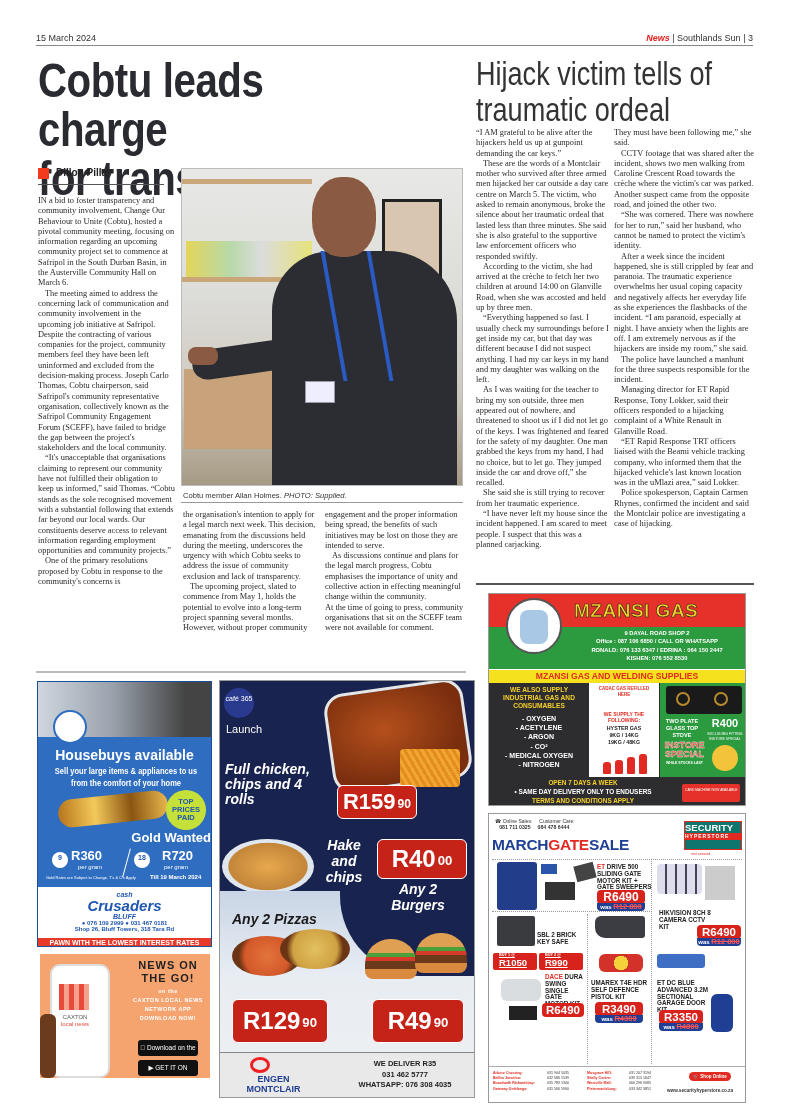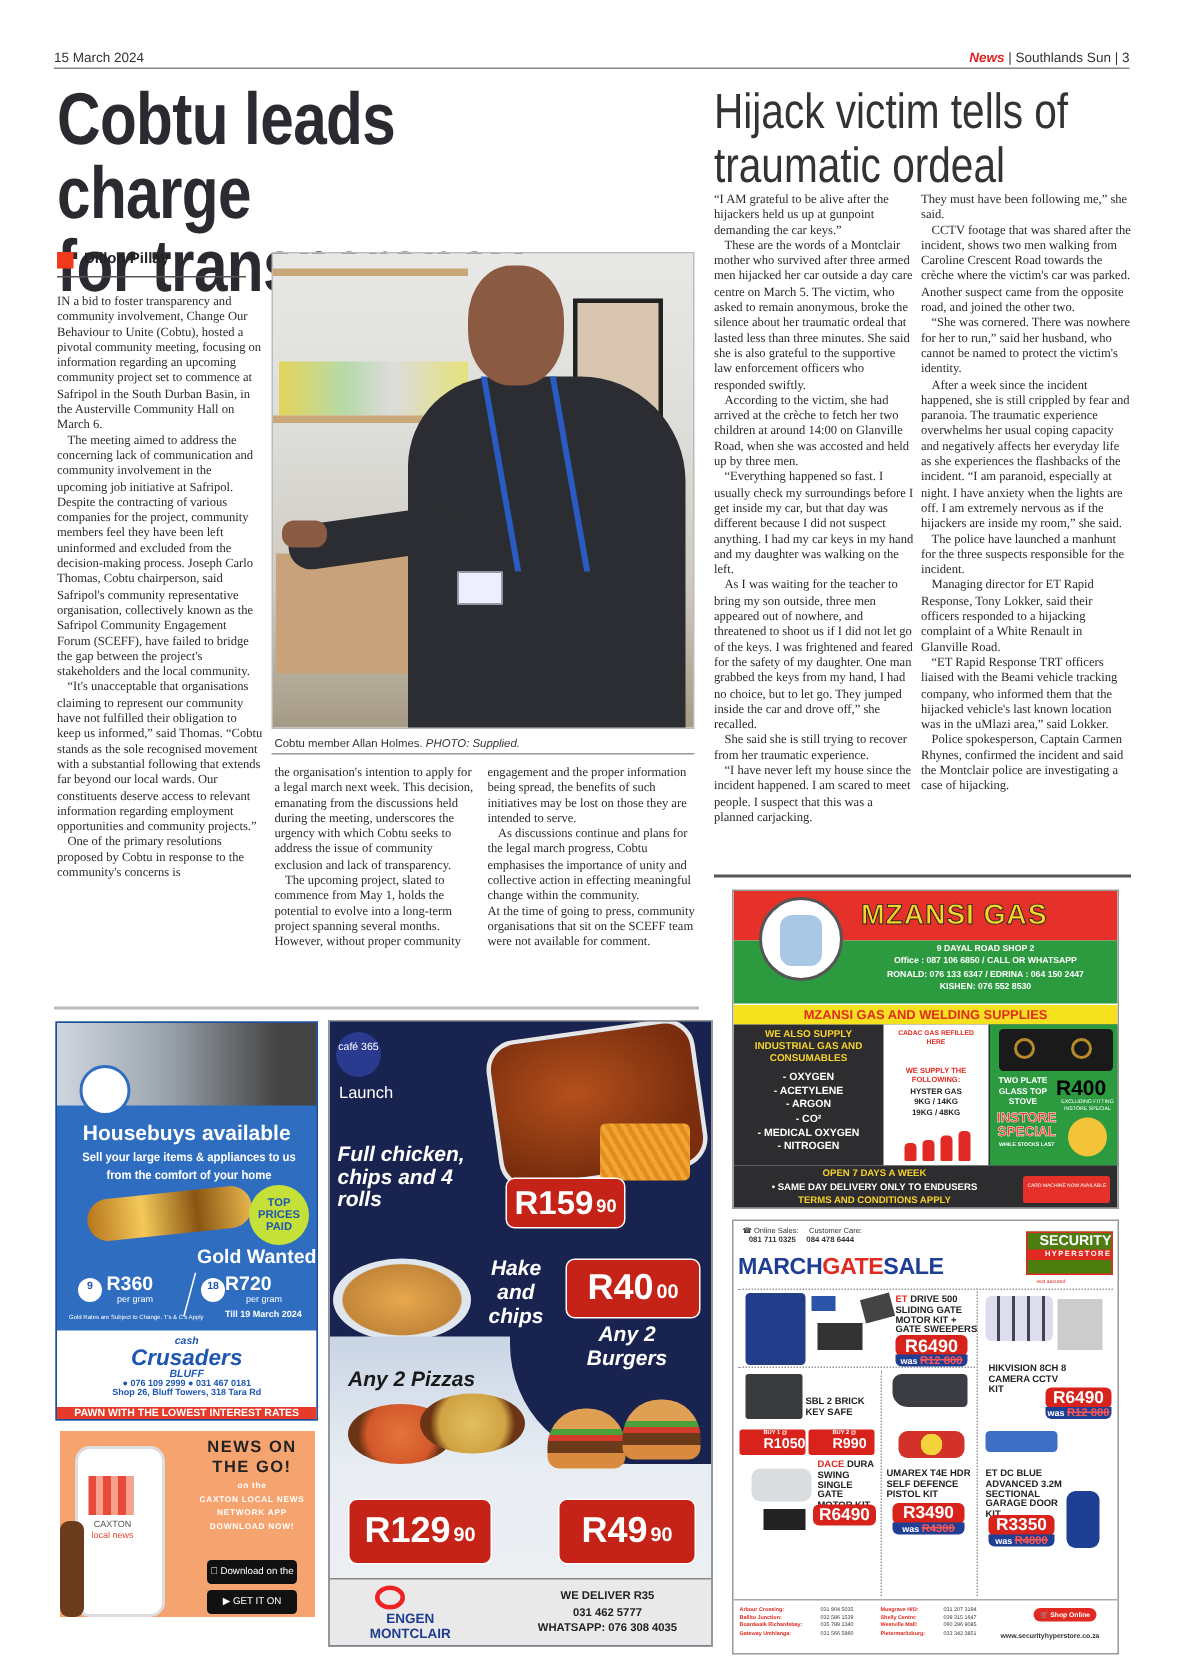--- a/index.html
+++ b/index.html
@@ -96,45 +96,45 @@
   .ad-mzansi .gases { position: absolute; left: 2px; top: 120px; width: 96px; text-align: center; color: #fff; font-family: "Liberation Sans", sans-serif; font-weight: bold; font-size: 7px; line-height: 9.2px; }
   .ad-mzansi .mid { position: absolute; left: 100px; top: 89px; width: 70px; height: 94px; background: #fff; }
   .ad-mzansi .mid-top { position: absolute; left: 4px; top: 3px; width: 62px; text-align: center; color: #e02a22; font-family: "Liberation Sans", sans-serif; font-weight: bold; font-size: 4.5px; line-height: 5.5px; }
   .ad-mzansi .mid-supply { position: absolute; left: 4px; top: 28px; width: 62px; text-align: center; color: #e02a22; font-family: "Liberation Sans", sans-serif; font-weight: bold; font-size: 5px; line-height: 6px; }
   .ad-mzansi .mid-hyster { position: absolute; left: 4px; top: 42px; width: 62px; text-align: center; color: #222; font-family: "Liberation Sans", sans-serif; font-weight: bold; font-size: 5.3px; line-height: 6.8px; }
   .ad-mzansi .cyl { position: absolute; bottom: 3px; width: 8px; border-radius: 3px 3px 1px 1px; background: #e22a25; }
   .ad-mzansi .rightbox { position: absolute; left: 171px; top: 89px; width: 87px; height: 94px; background: #2c9a3f; }
   .ad-mzansi .stove { position: absolute; left: 6px; top: 3px; width: 76px; height: 28px; background: #1a1a1a; border-radius: 3px; }
   .ad-mzansi .burner { position: absolute; top: 6px; width: 14px; height: 14px; border-radius: 50%; border: 2px solid #b58a2a; }
   .ad-mzansi .twoplate { position: absolute; left: 2px; top: 35px; width: 40px; text-align: center; color: #fff; font-family: "Liberation Sans", sans-serif; font-weight: bold; font-size: 5.6px; line-height: 7px; }
-  .ad-mzansi .r400 { position: absolute; left: 44px; top: 34px; width: 42px; color: #000000; font-family: "Liberation Sans", sans-serif; font-weight: bold; font-size: 14px; }
+  .ad-mzansi .r400 { position: absolute; left: 44px; top: 34px; width: 42px; text-align: center; color: #ffffff; font-family: "Liberation Sans", sans-serif; font-weight: bold; font-size: 11px; }
   .ad-mzansi .excl { position: absolute; left: 44px; top: 49px; width: 42px; text-align: center; color: #fff; font-family: "Liberation Sans", sans-serif; font-size: 3.5px; line-height: 4.5px; }
   .ad-mzansi .instore { position: absolute; left: 2px; top: 58px; width: 45px; text-align: center; color: #f33; font-family: "Liberation Sans", sans-serif; font-weight: bold; font-size: 9px; line-height: 9px; -webkit-text-stroke: 0.3px #fff; }
   .ad-mzansi .while { position: absolute; left: 2px; top: 78px; width: 45px; text-align: center; color: #fff; font-family: "Liberation Sans", sans-serif; font-weight: bold; font-size: 3.5px; line-height: 4.5px; }
   .ad-mzansi .thumb { position: absolute; left: 52px; top: 62px; width: 26px; height: 26px; border-radius: 50%; background: #f3c33a; }
   .ad-mzansi .foot { position: absolute; left: 0; top: 183px; width: 100%; height: 30px; background: #2d2d30; }
   .ad-mzansi .f1 { position: absolute; left: 4px; top: 184px; width: 180px; text-align: center; font-family: "Liberation Sans", sans-serif; font-weight: bold; font-size: 6.4px; line-height: 9px; }
   .ad-mzansi .card { position: absolute; left: 193px; top: 190px; width: 58px; height: 18px; background: #e5312a; border-radius: 2px; color: #fff; font-family: "Liberation Sans", sans-serif; font-size: 3.3px; line-height: 4px; padding: 4px 0 0 3px; }
   
   .ad-sec { left: 488px; top: 813px; width: 258px; height: 290px; border: 1px solid #999; overflow: hidden; background: #fff; font-family: "Liberation Sans", sans-serif; }
   .ad-sec .contact { position: absolute; left: 6px; top: 4px; font-size: 5px; color: #333; line-height: 6px; }
   .ad-sec .contact b { font-size: 5.2px; }
   .ad-sec .march { position: absolute; left: 3px; top: 22px; font-weight: 900; font-size: 15.5px; letter-spacing: -0.3px; }
-  .ad-sec .logo { position: absolute; left: 195px; top: 7px; width: 58px; height: 29px; background: #4d7c0f; border: 1.5px solid #e02a22; color: #fff; text-align: right; font-weight: bold; font-size: 9.5px; line-height: 11px; }
+  .ad-sec .logo { position: absolute; left: 195px; top: 7px; width: 58px; height: 29px; background: #0f766e; border: 1.5px solid #e02a22; color: #fff; text-align: left; font-weight: bold; font-size: 9.5px; line-height: 11px; }
   .ad-sec .logo .small { display: block; background: #e02a22; font-size: 5px; line-height: 7px; letter-spacing: 1px; }
   .ad-sec .reg { position: absolute; left: 202px; top: 38px; font-size: 3.5px; color: #e02a22; }
   .ad-sec .prod-text { position: absolute; color: #222; font-weight: bold; font-size: 6.3px; line-height: 6.8px; }
   .ad-sec .prod-text .red { color: #e02a22; }
   .ad-sec .price { position: absolute; background: #d8231c; color: #fff; font-weight: 900; text-align: center; border-radius: 4px; }
   .ad-sec .was { position: absolute; background: #1e3f93; color: #fff; font-weight: bold; font-size: 6px; text-align: center; border-radius: 0 0 4px 4px; }
   .ad-sec .was s { color: #ff5555; font-size: 7.5px; }
   .ad-sec .dotv { position: absolute; border-left: 1px dotted #999; }
   .ad-sec .doth { position: absolute; border-top: 1px dotted #999; }
   .ad-sec .img { position: absolute; }
-  .ad-sec .buy { position: absolute; background: #d8231c; color: #fff; font-weight: 900; font-size: 9.5px; border-radius: 2px; padding-left: 16px; }
+  .ad-sec .buy { position: absolute; background: #d8231c; color: #fff; font-weight: 900; font-size: 9.5px; border-radius: 2px; padding-left: 6px; text-decoration: underline; }
   .ad-sec .buy small { display: block; font-size: 3.8px; line-height: 4px; font-weight: bold; }
   .ad-sec .footer { position: absolute; left: 0; top: 252px; width: 100%; height: 38px; border-top: 1.5px solid #aaa; }
   .ad-sec .branches { position: absolute; top: 4px; font-size: 3.6px; line-height: 5.2px; color: #e02a22; font-weight: bold; }
   .ad-sec .phones { position: absolute; top: 4px; font-size: 3.6px; line-height: 5.2px; color: #333; }
   .ad-sec .shop { position: absolute; left: 200px; top: 5px; width: 42px; height: 9px; background: #e02a22; border-radius: 5px; color: #fff; font-size: 4.5px; line-height: 9px; text-align: center; font-weight: bold; }
   .ad-sec .web { position: absolute; left: 178px; top: 21px; font-size: 4.6px; color: #333; font-weight: bold; }
 </style>
 </head>
 <body>
 
@@ -231,21 +231,21 @@
   </div>
   <div class="gold-img"></div>
   <div class="top-prices">TOP PRICES PAID</div>
   <div class="gold-title">Gold Wanted</div>
   <div class="rates">
     <div class="carat" style="left:14px; top:4px;">9</div>
     <div class="price" style="left:33px; top:0px;">R360</div>
     <div class="pergram" style="left:40px; top:16px;">per gram</div>
     <div style="position:absolute; left:88px; top:0; width:1px; height:30px; background:#fff; transform:rotate(15deg);"></div>
     <div class="carat" style="left:96px; top:4px;">18</div>
-    <div class="price" style="left:100px; top:0px;padding-left:12px;">R720</div>
+    <div class="price" style="left:112px; top:0px;padding-left:12px;">R720</div>
     <div class="pergram" style="left:126px; top:16px;">per gram</div>
     <div class="fine" style="left:8px; top:27px;">Gold Rates are Subject to Change. T's &amp; C's Apply</div>
     <div class="till" style="left:112px; top:26px;">Till 19 March 2024</div>
   </div>
   <div class="bottom">
     <div class="brand1">cash</div>
     <div class="brand2">Crusaders</div>
     <div class="brand3">BLUFF</div>
     <div class="phones">
       <span>●</span>

